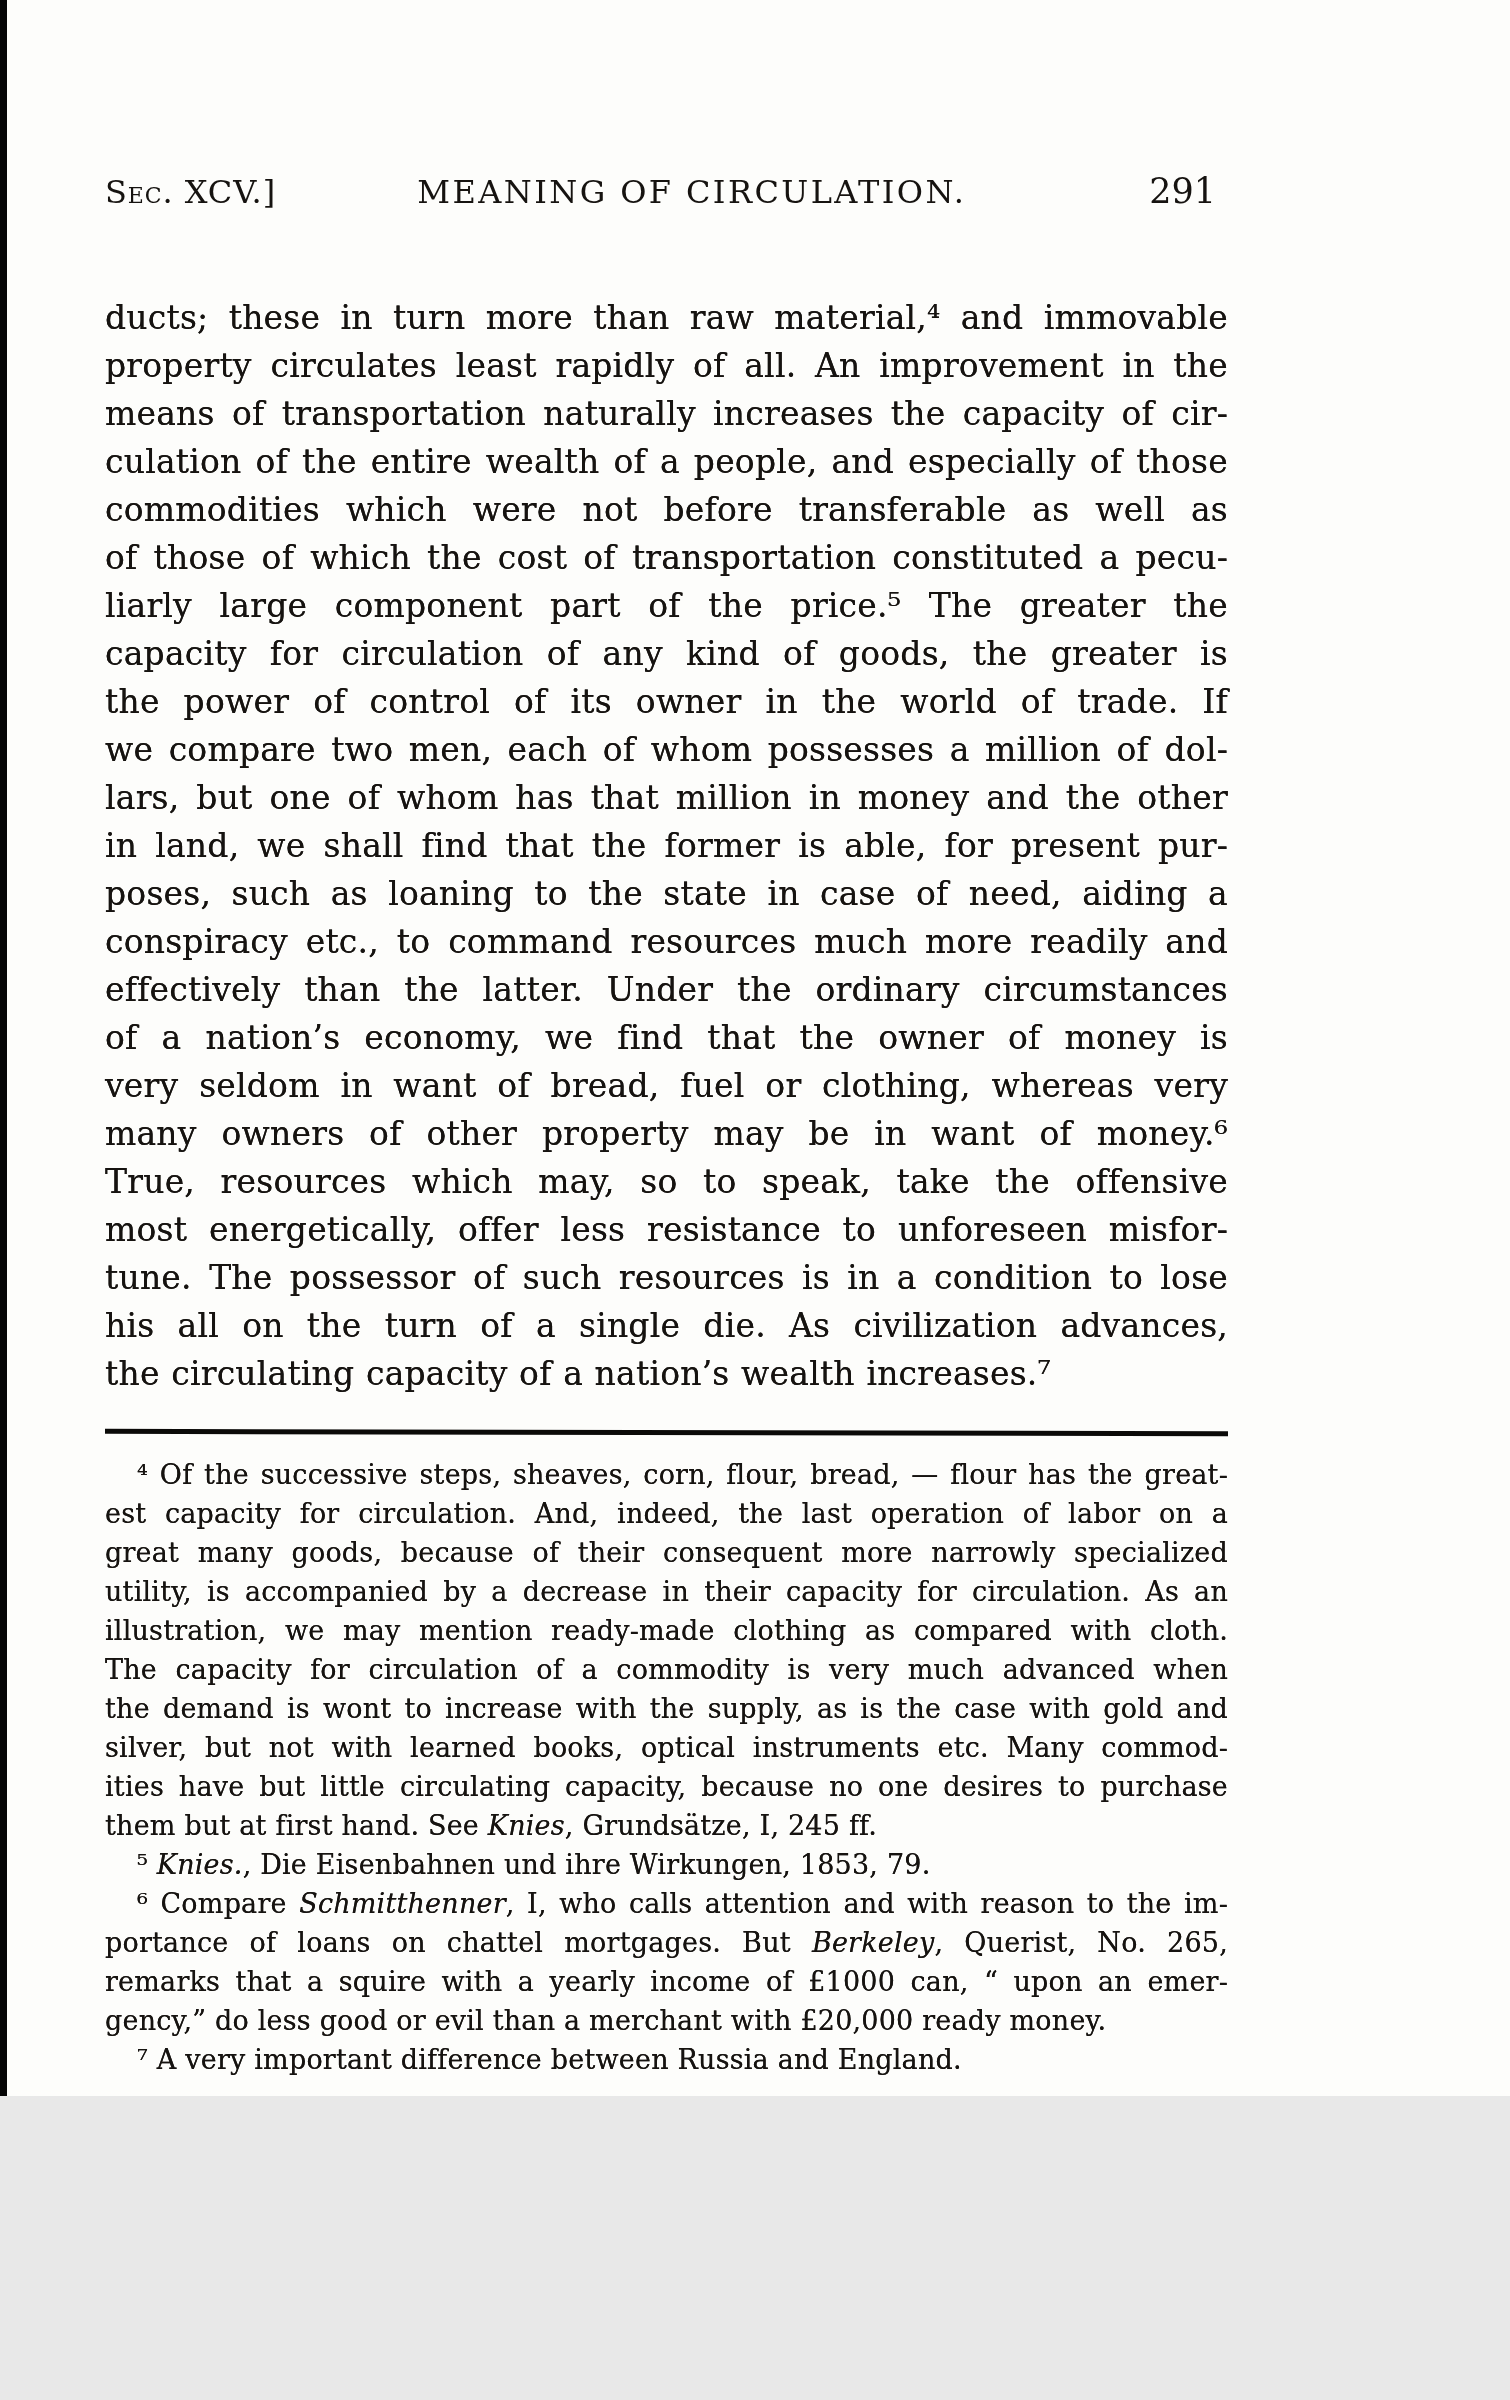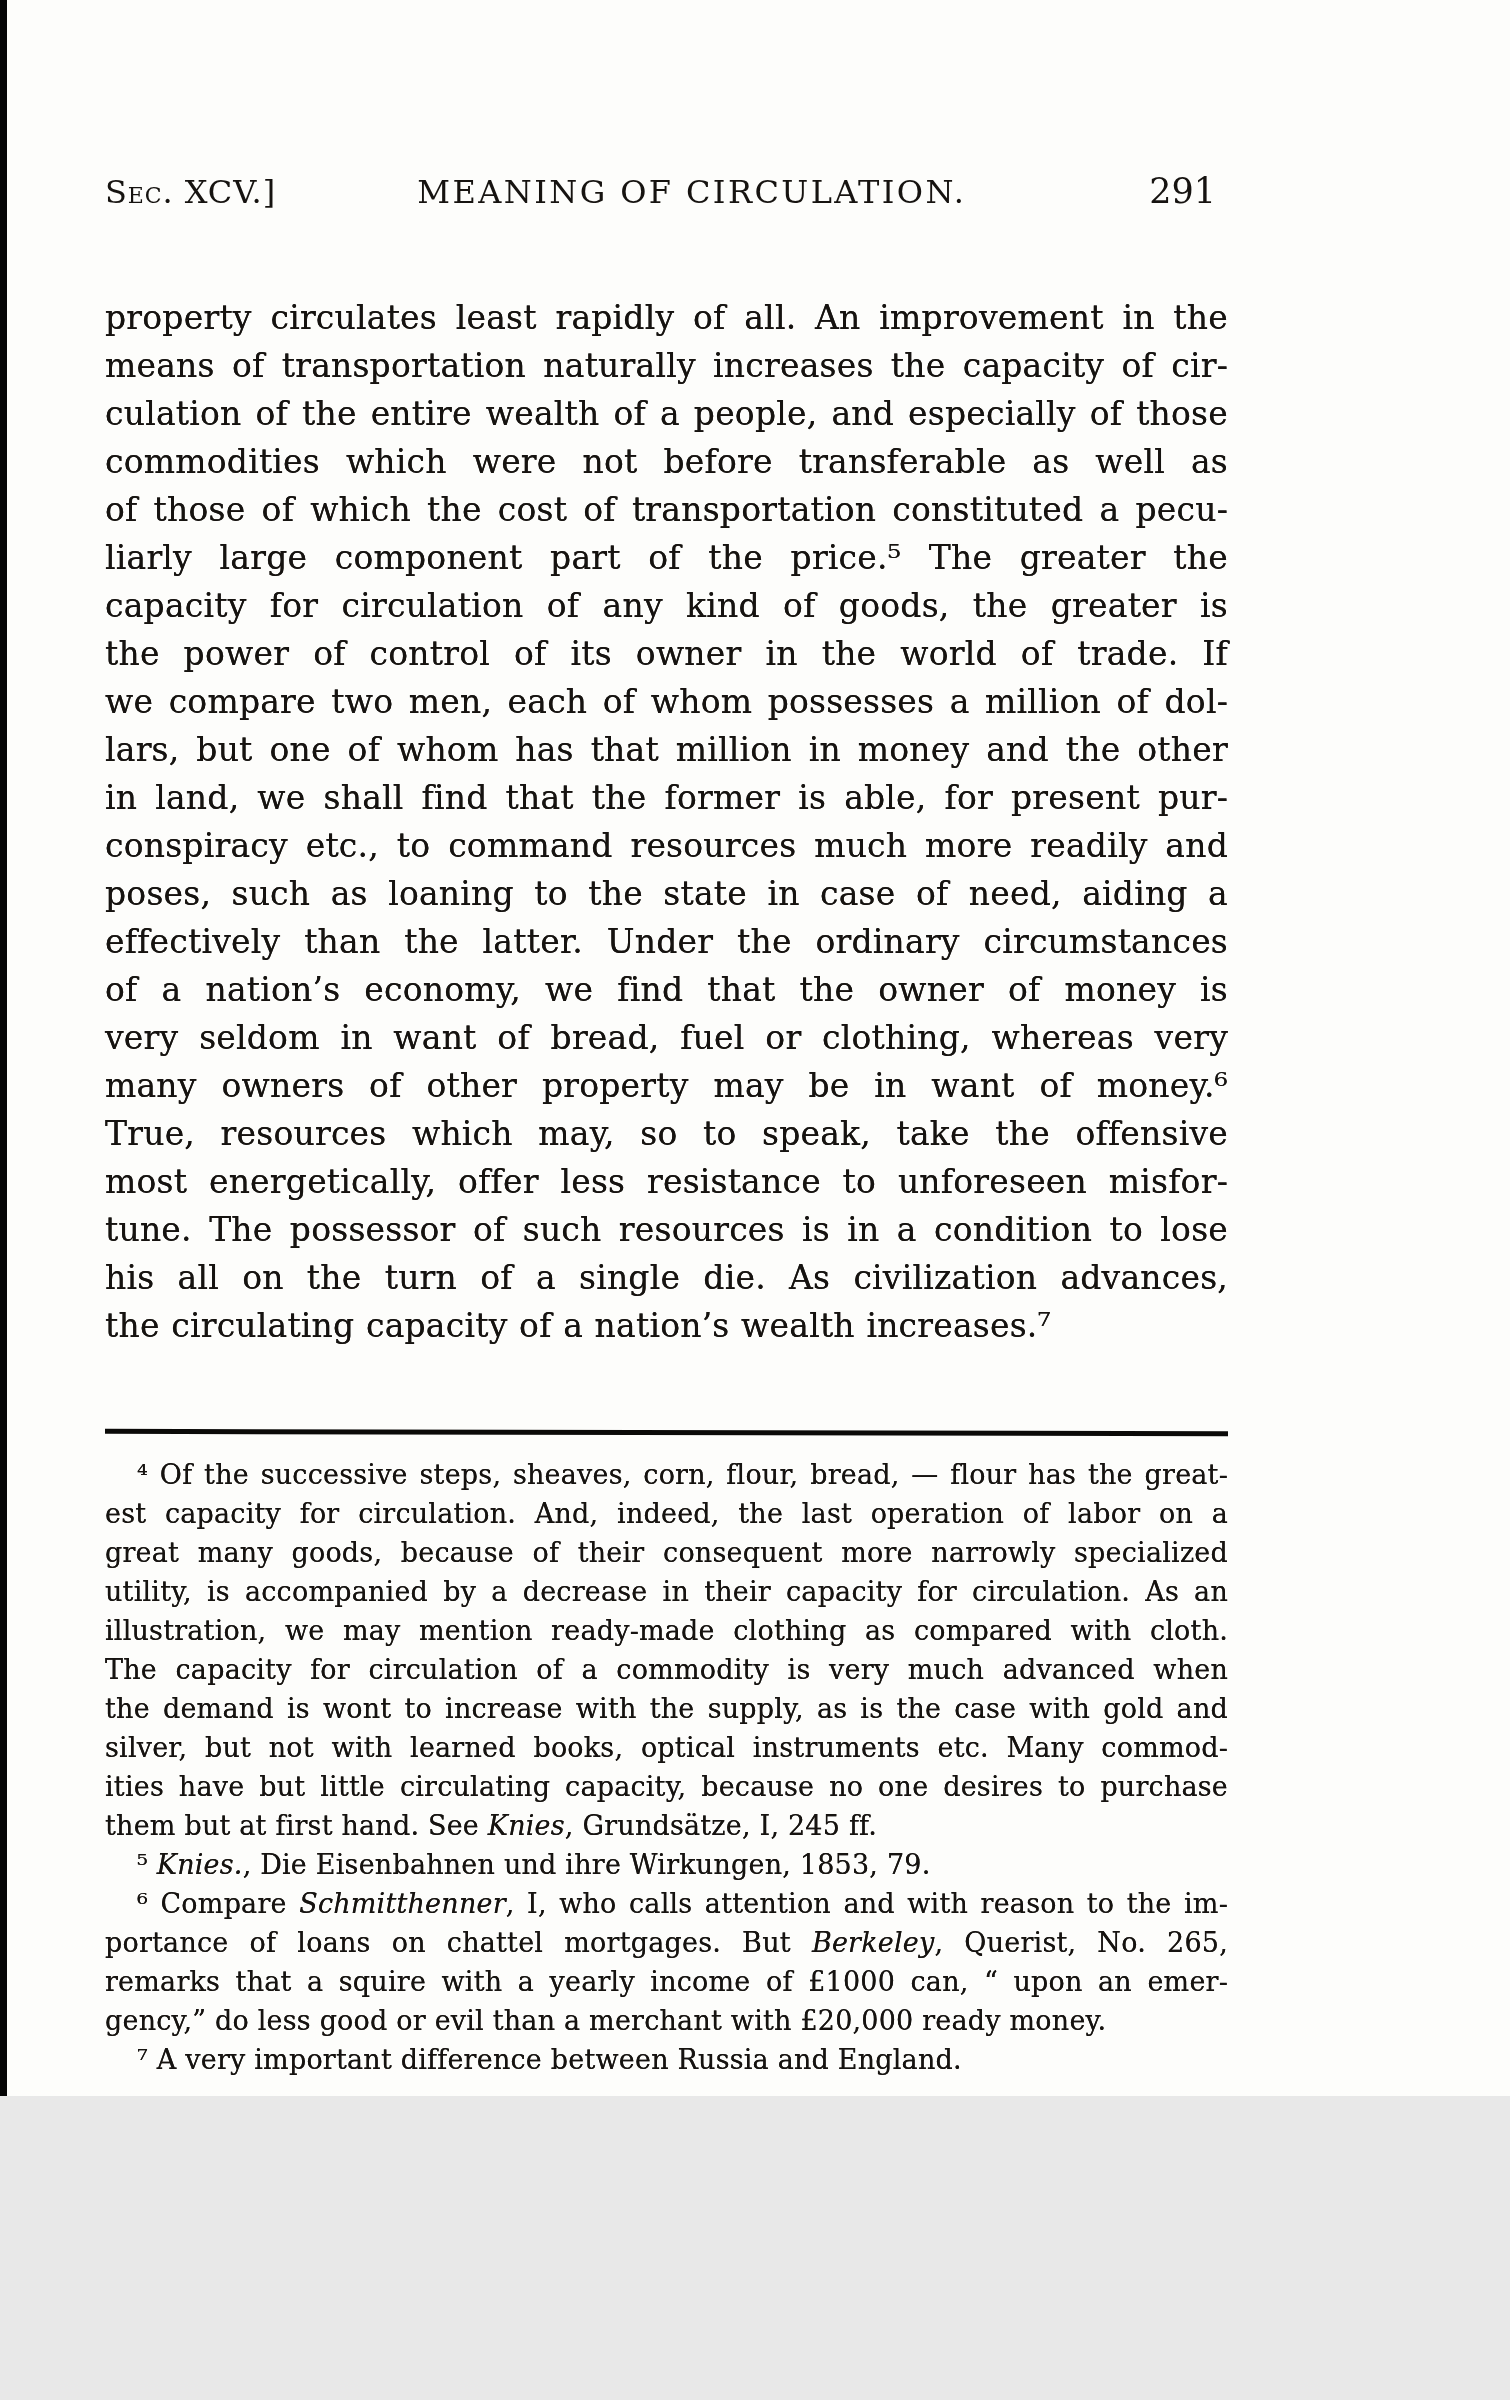--- a/index.html
+++ b/index.html
@@ -93,33 +93,34 @@
   <div class="gutter"></div>
   <div class="content">
 
     <div class="header">
       <span class="sec">Sec. XCV.]</span>
       <span class="title">MEANING OF CIRCULATION.</span>
       <span class="pagenum">291</span>
     </div>
 
     <div class="body-block" id="body-lines">
+        <div class="bline">ducts; these in turn more than raw material,⁴ and immovable</div>
         <div class="bline">property circulates least rapidly of all. An improvement in the</div>
         <div class="bline">means of transportation naturally increases the capacity of cir-</div>
         <div class="bline">culation of the entire wealth of a people, and especially of those</div>
         <div class="bline">commodities which were not before transferable as well as</div>
         <div class="bline">of those of which the cost of transportation constituted a pecu-</div>
         <div class="bline">liarly large component part of the price.⁵ The greater the</div>
         <div class="bline">capacity for circulation of any kind of goods, the greater is</div>
         <div class="bline">the power of control of its owner in the world of trade. If</div>
         <div class="bline">we compare two men, each of whom possesses a million of dol-</div>
         <div class="bline">lars, but one of whom has that million in money and the other</div>
         <div class="bline">in land, we shall find that the former is able, for present pur-</div>
+        <div class="bline">poses, such as loaning to the state in case of need, aiding a</div>
         <div class="bline">conspiracy etc., to command resources much more readily and</div>
-        <div class="bline">poses, such as loaning to the state in case of need, aiding a</div>
         <div class="bline">effectively than the latter. Under the ordinary circumstances</div>
         <div class="bline">of a nation’s economy, we find that the owner of money is</div>
         <div class="bline">very seldom in want of bread, fuel or clothing, whereas very</div>
         <div class="bline">many owners of other property may be in want of money.⁶</div>
         <div class="bline">True, resources which may, so to speak, take the offensive</div>
         <div class="bline">most energetically, offer less resistance to unforeseen misfor-</div>
         <div class="bline">tune. The possessor of such resources is in a condition to lose</div>
         <div class="bline">his all on the turn of a single die. As civilization advances,</div>
         <div class="bline last">the circulating capacity of a nation’s wealth increases.⁷</div>
       </div>

